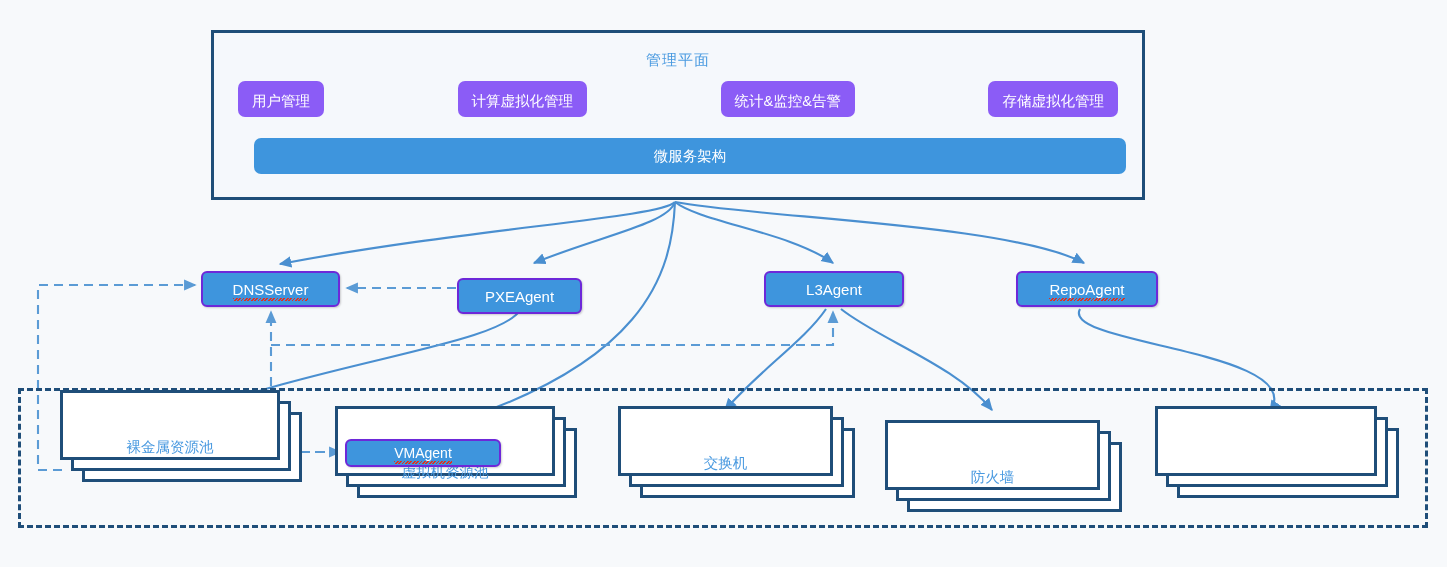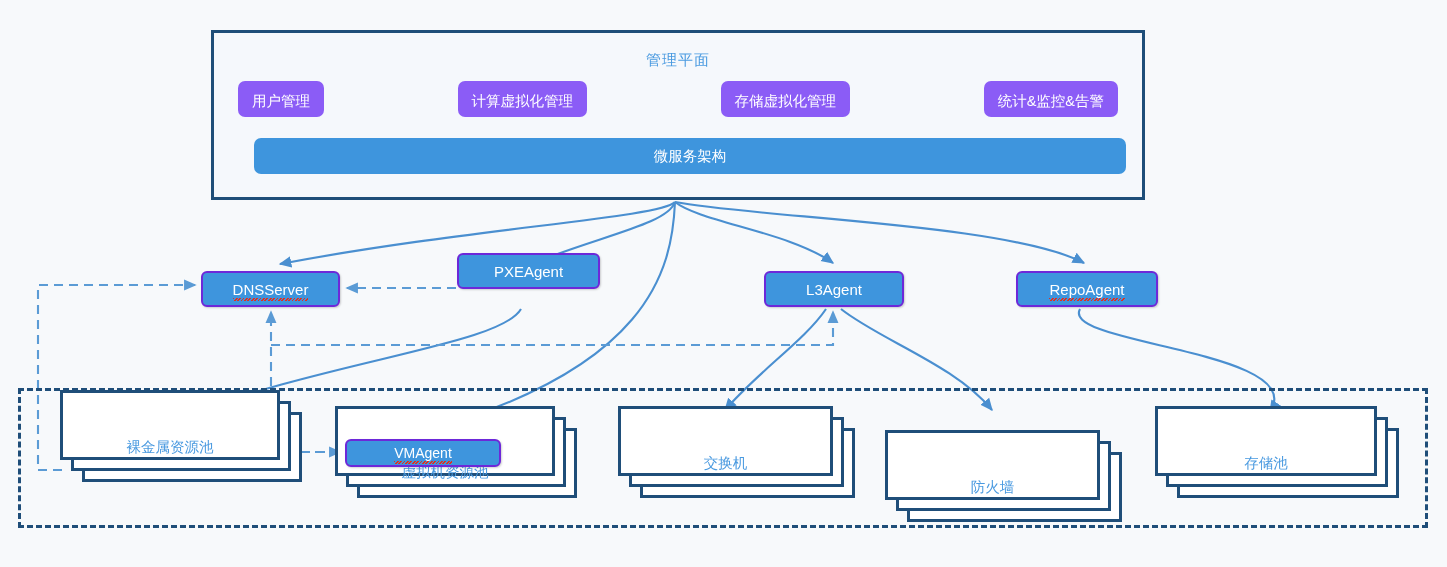--- a/index.html
+++ b/index.html
@@ -186,32 +186,32 @@
       <path d="M300,452 L340,452" marker-end="url(#arrowDash)"></path>
     </g>
   </svg>
 
   <div id="mgmt-panel">
     <div id="mgmt-title">管理平面</div>
 
     <div id="mgmt-modules">
       <div class="mod-btn">用户管理</div>
       <div class="mod-btn">计算虚拟化管理</div>
+      <div class="mod-btn">统计&amp;监控&amp;告警</div>
       <div class="mod-btn">存储虚拟化管理</div>
-      <div class="mod-btn">统计&amp;监控&amp;告警</div>
     </div>
 
     <div id="mgmt-bus">微服务架构</div>
   </div>
 
   <div id="agent-row">
       <div class="agent-box" style="left: 201px; top: 271px; width: 139px;">
         <span class="sp misspelled">DNSServer</span>
       </div>
-      <div class="agent-box" style="left: 457px; top: 253px; width: 143px;">
+      <div class="agent-box" style="left: 457px; top: 278px; width: 125px;">
         <span class="sp">PXEAgent</span>
       </div>
       <div class="agent-box" style="left: 764px; top: 271px; width: 140px;">
         <span class="sp">L3Agent</span>
       </div>
       <div class="agent-box" style="left: 1016px; top: 271px; width: 142px;">
         <span class="sp misspelled">RepoAgent</span>
       </div>
     </div>
 
@@ -229,31 +229,30 @@
         <div class="card" style="left: 11px; top: 11px; width: 220px; height: 70px;"></div>
         <div class="card" style="left: 0px; top: 0px; width: 220px; height: 70px;"></div>
         <div class="label" style="left: 0px; top: 57px; width: 220px;">虚拟机资源池</div>
       </div>
       <div class="stack" style="left: 618px; top: 406px; width: 239px; height: 94px; text-decoration: underline;">
         <div class="card" style="left: 22px; top: 22px; width: 215px; height: 70px;"></div>
         <div class="card" style="left: 11px; top: 11px; width: 215px; height: 70px;"></div>
         <div class="card" style="left: 0px; top: 0px; width: 215px; height: 70px;"></div>
         <div class="label" style="left: 0px; top: 48px; width: 215px;">交换机</div>
       </div>
-      <div class="stack" style="left: 885px; top: 430px; width: 239px; height: 94px;">
+      <div class="stack" style="left: 885px; top: 420px; width: 239px; height: 94px;">
         <div class="card" style="left: 22px; top: 22px; width: 215px; height: 70px;"></div>
         <div class="card" style="left: 11px; top: 11px; width: 215px; height: 70px;"></div>
         <div class="card" style="left: 0px; top: 0px; width: 215px; height: 70px;"></div>
         <div class="label" style="left: 0px; top: 48px; width: 215px;">防火墙</div>
       </div>
       <div class="stack" style="left: 1155px; top: 406px; width: 246px; height: 94px;">
         <div class="card" style="left: 22px; top: 22px; width: 222px; height: 70px;"></div>
         <div class="card" style="left: 11px; top: 11px; width: 222px; height: 70px;"></div>
         <div class="card" style="left: 0px; top: 0px; width: 222px; height: 70px;"></div>
-        <div class="label" style="left: 0px; top: 48px; width: 222px;">存储池</div>
       </div>
     </div>
 
   <div id="vmagent-box" class="agent-box">
     <span class="sp misspelled">VMAgent</span>
   </div>
 
 </div>
 
 </body></html>

